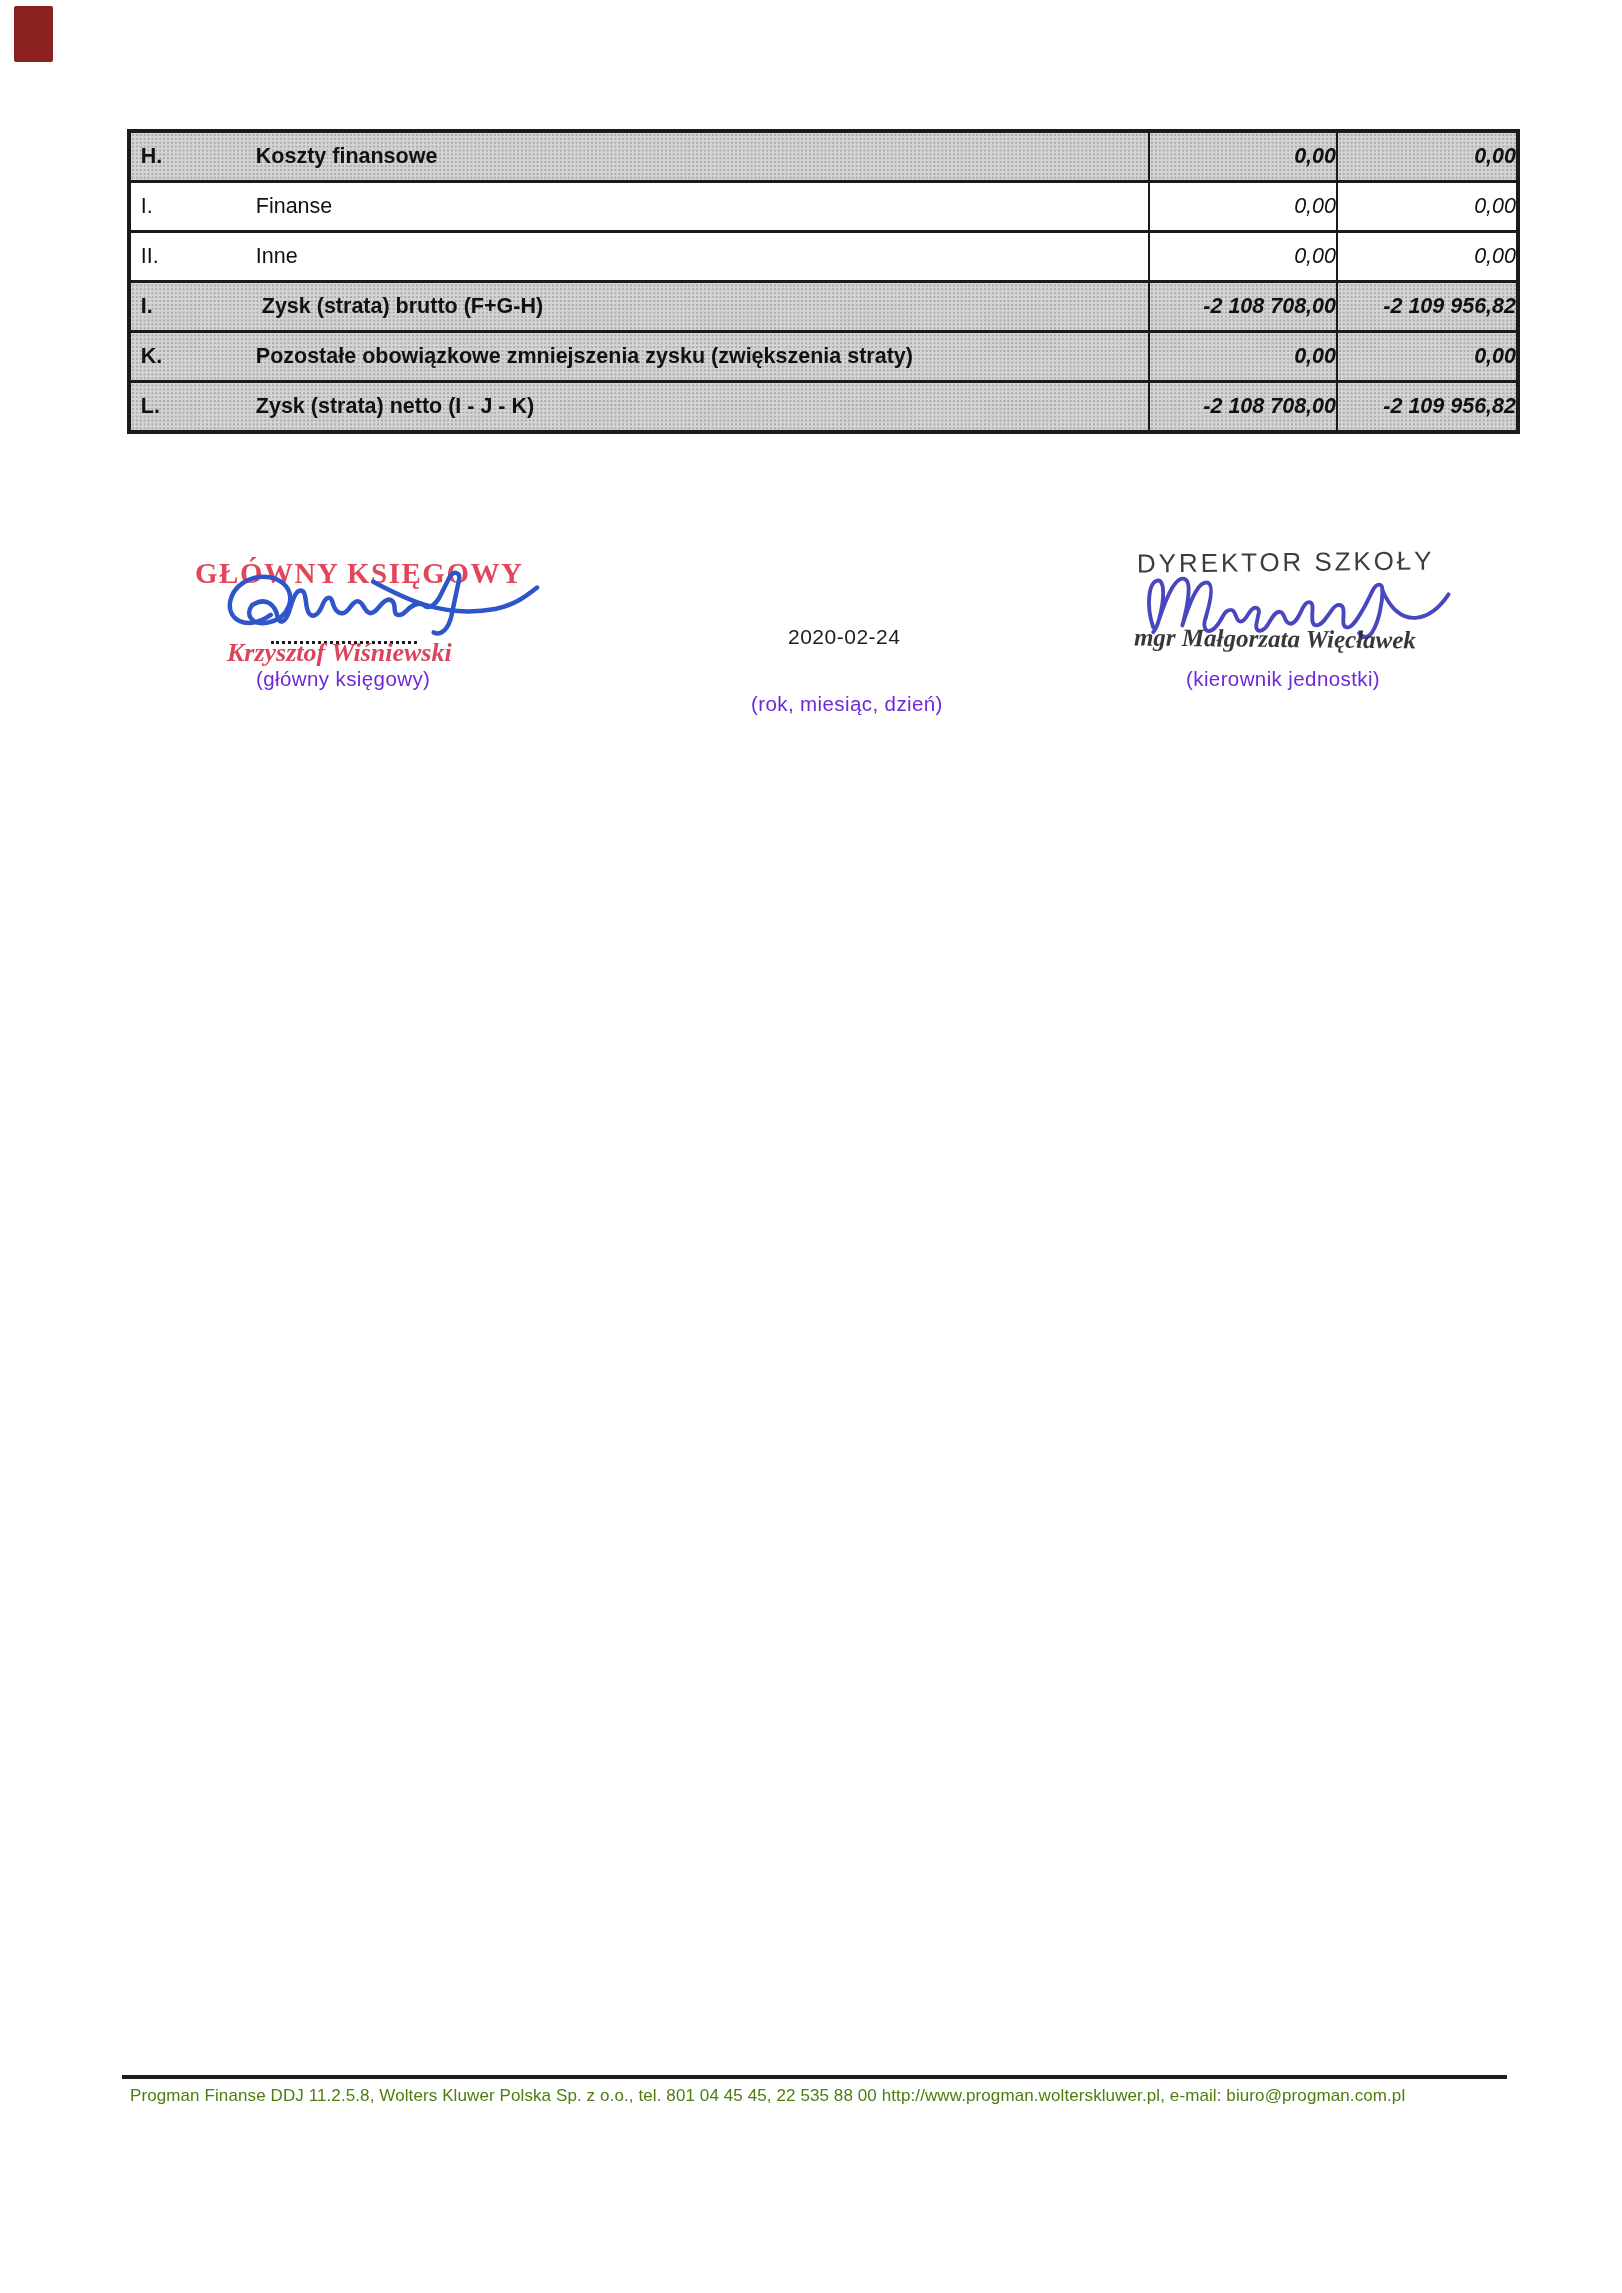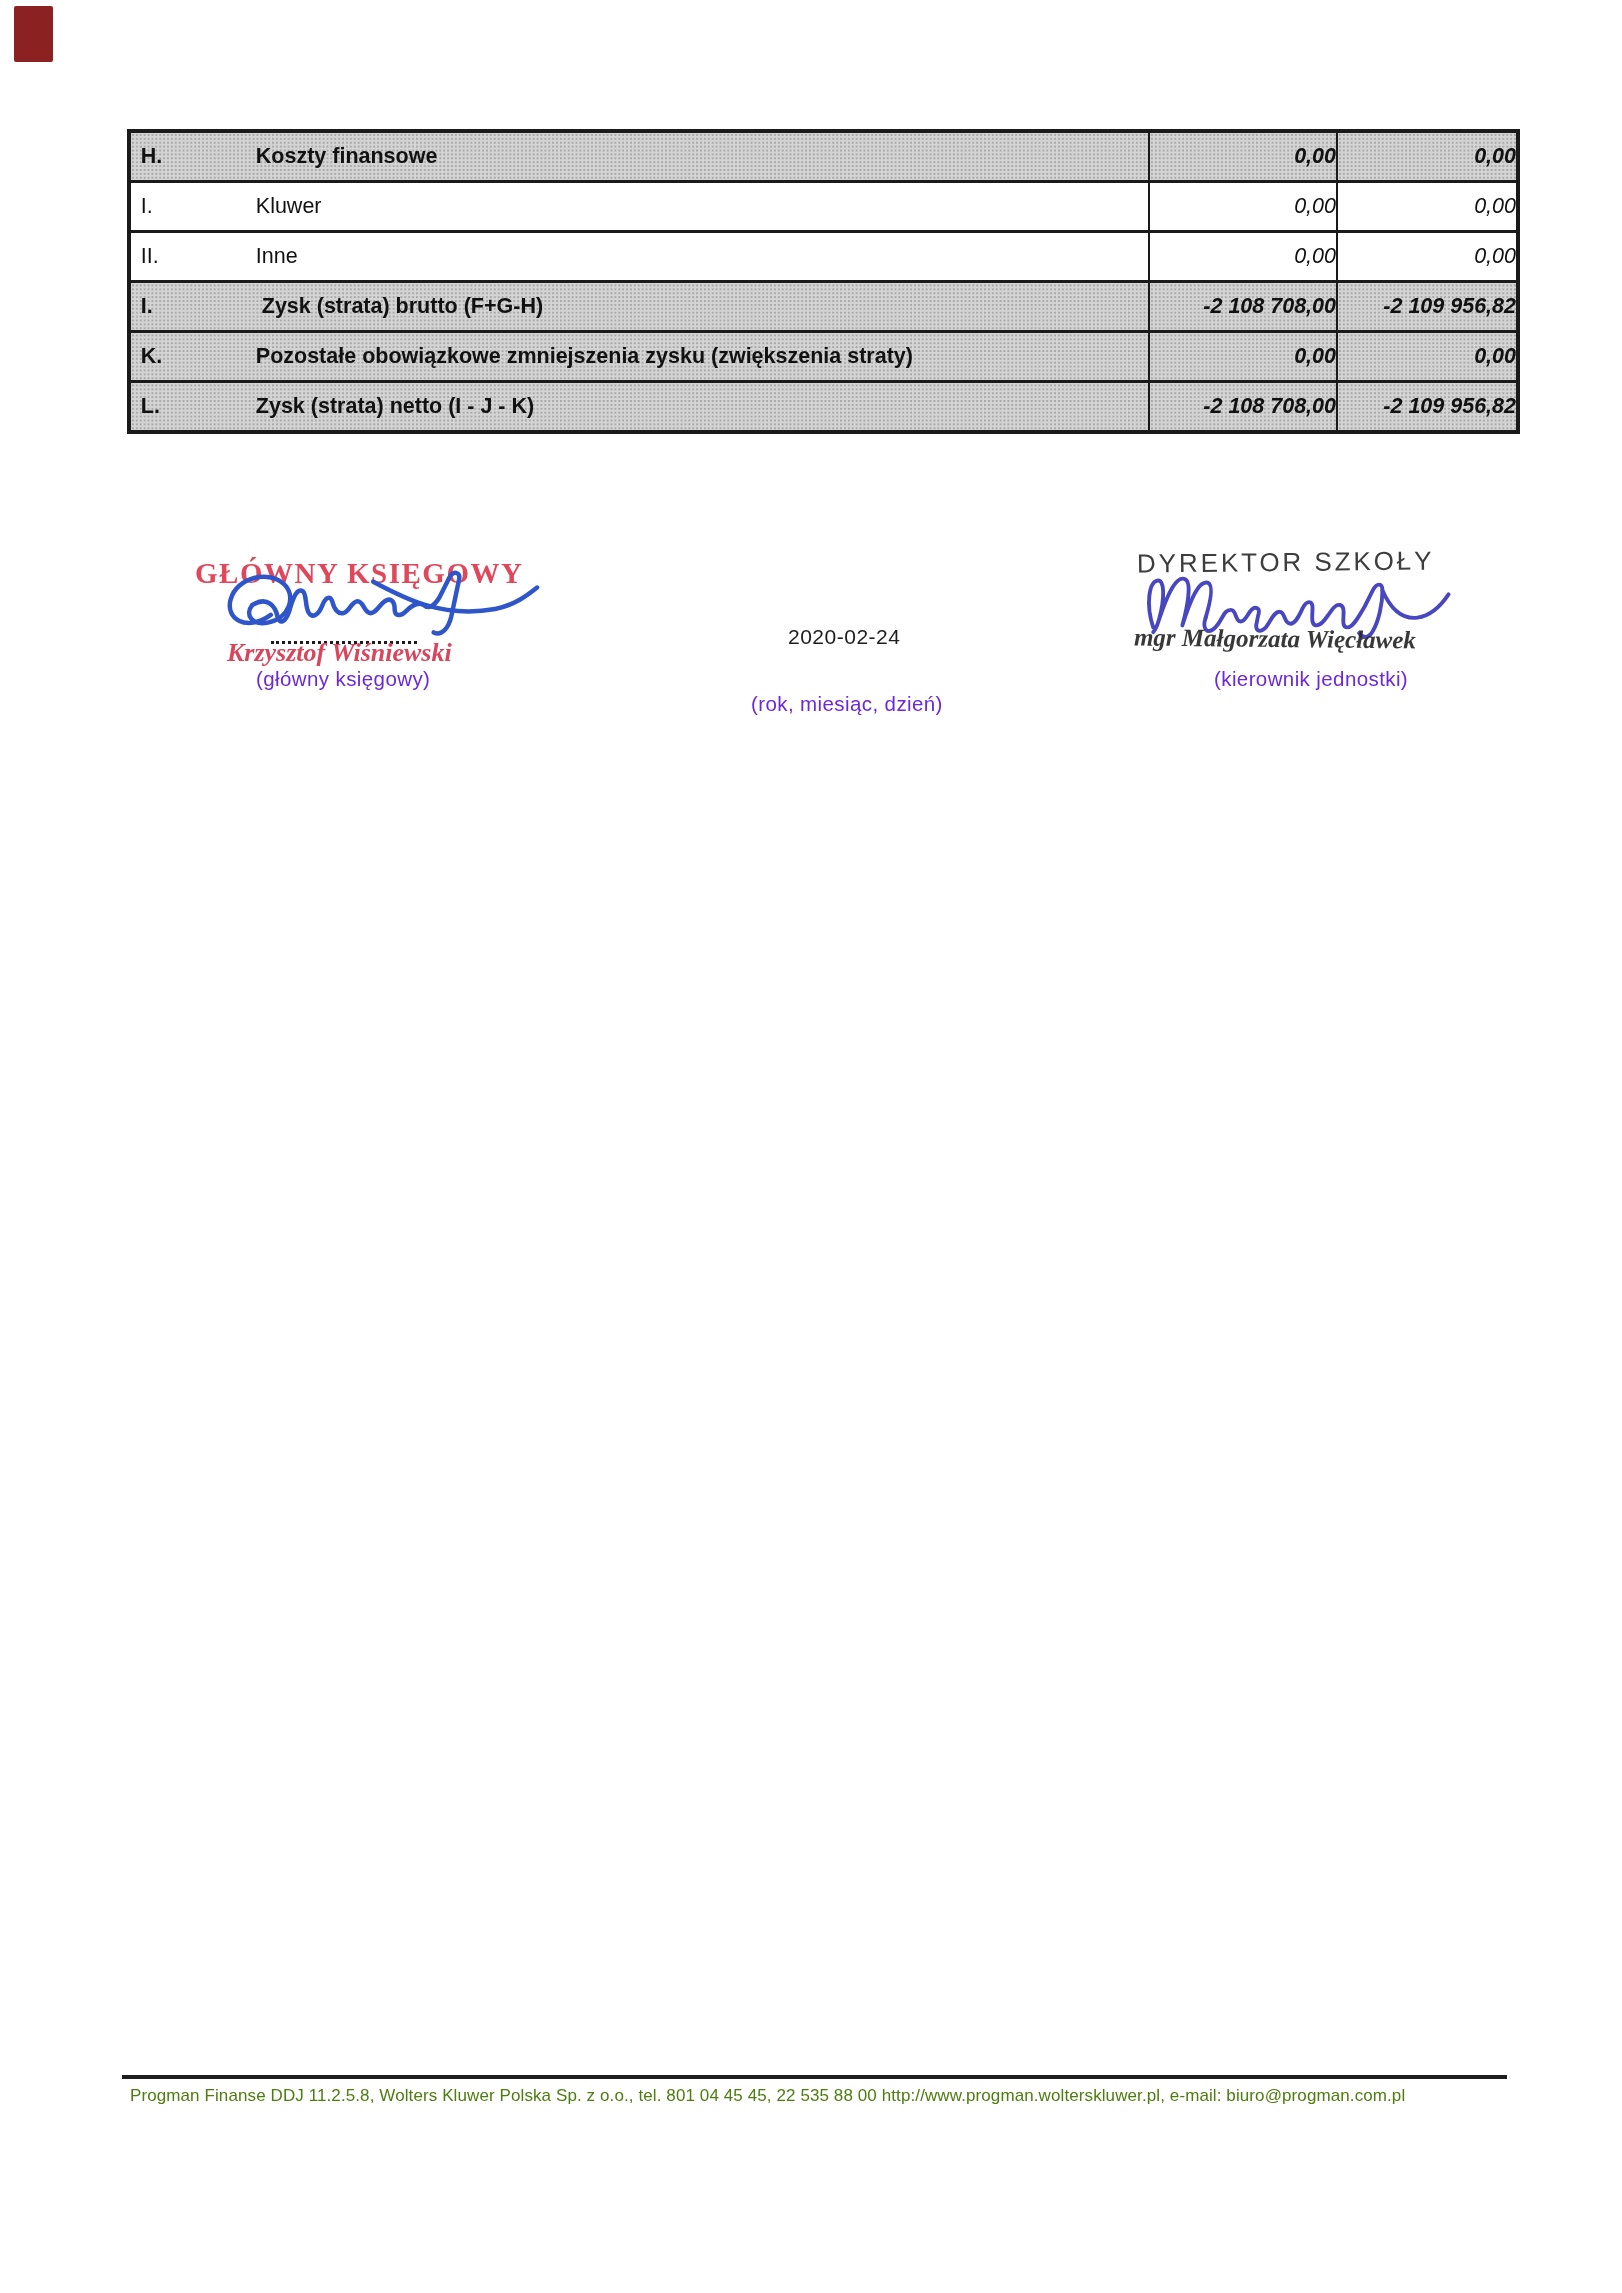--- a/index.html
+++ b/index.html
@@ -63,21 +63,21 @@
   .dotted-line {
     position:absolute; left:271px; top:629px; width:146px; height:11.7px;
     border-bottom:3.9px dotted #1c1c1c;
   }
   .sig-svg { position:absolute; }
   .caption {
     position:absolute; font-size:20.5px; color:#6d28d9; letter-spacing:0.4px; white-space:nowrap;
   }
   .caption-left   { left:256px;  top:667px; }
   .caption-center { left:751px;  top:692px; }
-  .caption-right  { left:1186px; top:667px;margin-left:28px; }
+  .caption-right  { left:1186px; top:667px; }
 
   .date-value {
     position:absolute; left:788px; top:625px;
     font-size:21px; color:#1d1d1d; letter-spacing:0.5px;
   }
 
   .stamp-black-title {
     position:absolute; left:1137px; top:547px;
     font-size:26px; letter-spacing:2.9px; color:#333;
     white-space:nowrap; transform:rotate(-0.6deg); opacity:0.95;
@@ -105,21 +105,21 @@
 <div class="scan-mark"></div>
 
 <table class="fin">
   <tbody id="table-body">
       <tr class="shaded bold">
     <td class="c-label"><span class="code">H.</span><span class="label">Koszty finansowe</span></td>
     <td class="c-val">0,00</td>
     <td class="c-val c-val2">0,00</td>
   </tr>
       <tr>
-    <td class="c-label"><span class="code">I.</span><span class="label">Kluwer</span></td>
+    <td class="c-label"><span class="code">I.</span><span class="label">Finanse</span></td>
     <td class="c-val">0,00</td>
     <td class="c-val c-val2">0,00</td>
   </tr>
       <tr>
     <td class="c-label"><span class="code">II.</span><span class="label">Inne</span></td>
     <td class="c-val">0,00</td>
     <td class="c-val c-val2">0,00</td>
   </tr>
       <tr class="shaded bold">
     <td class="c-label"><span class="code">I.</span><span class="label"> Zysk (strata) brutto (F+G-H)</span></td>

